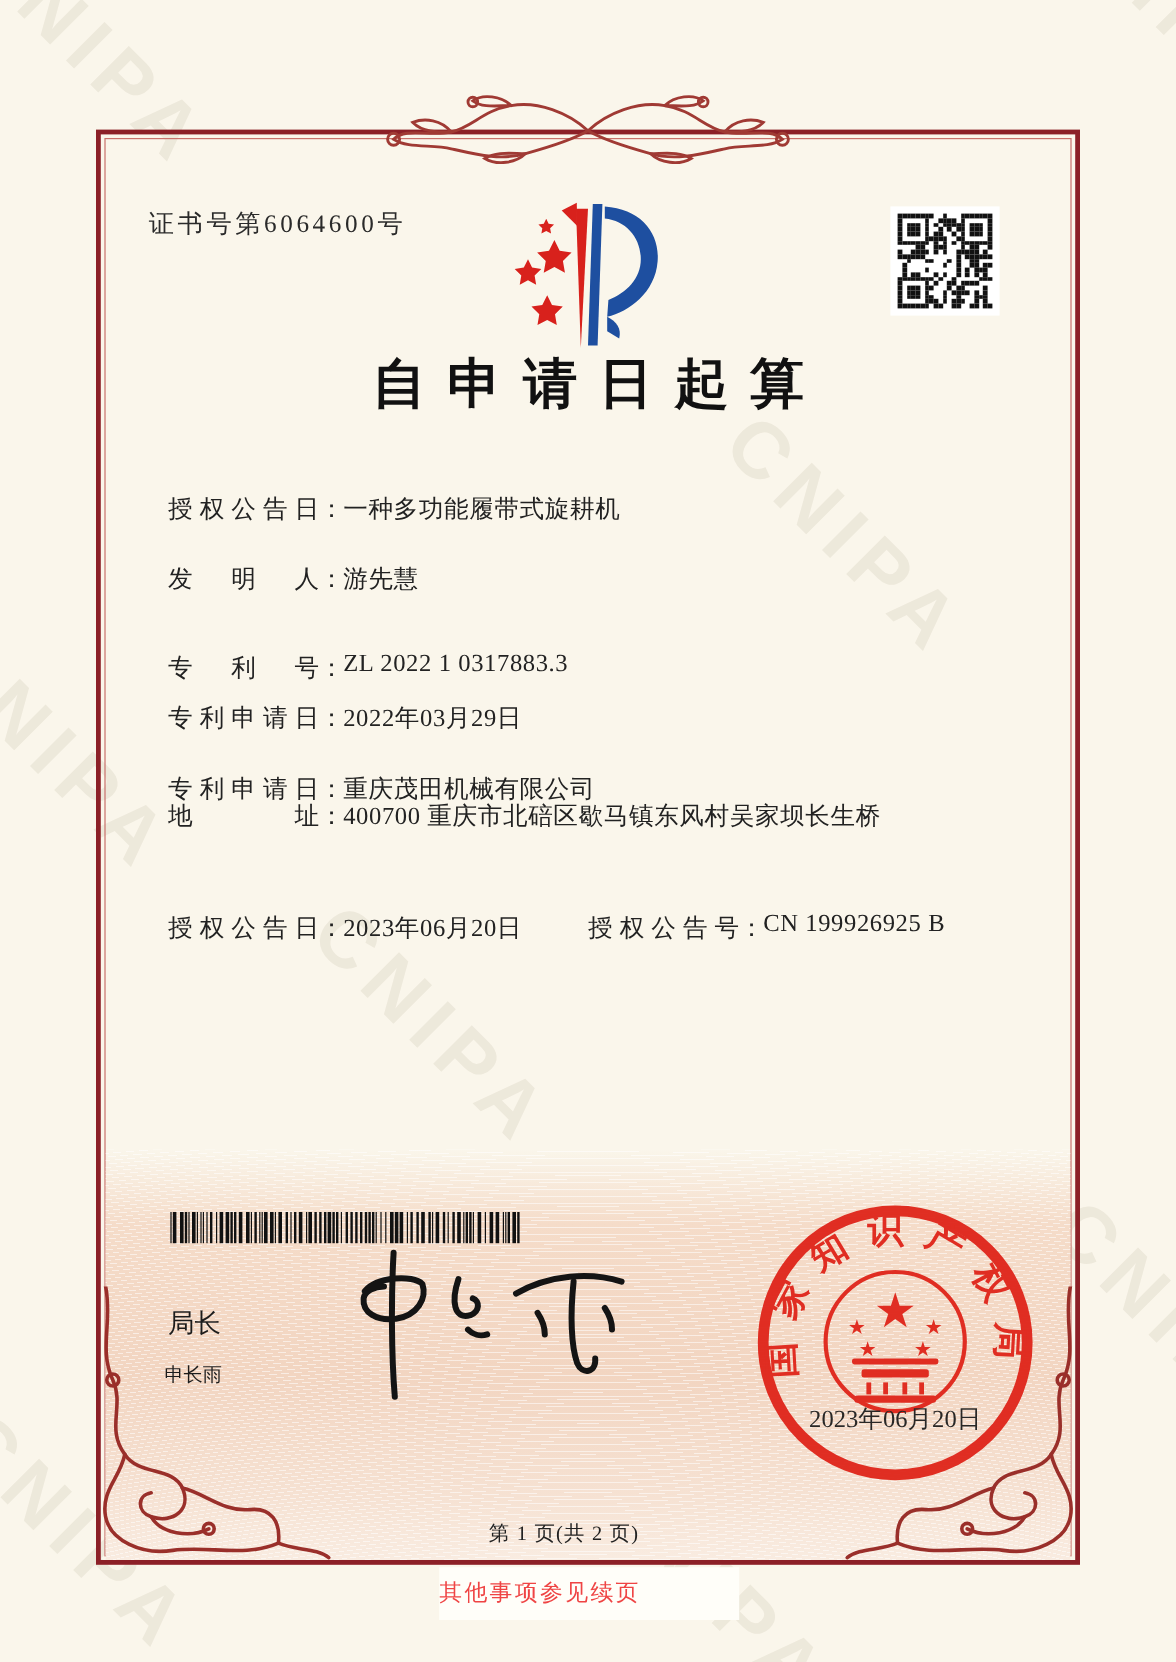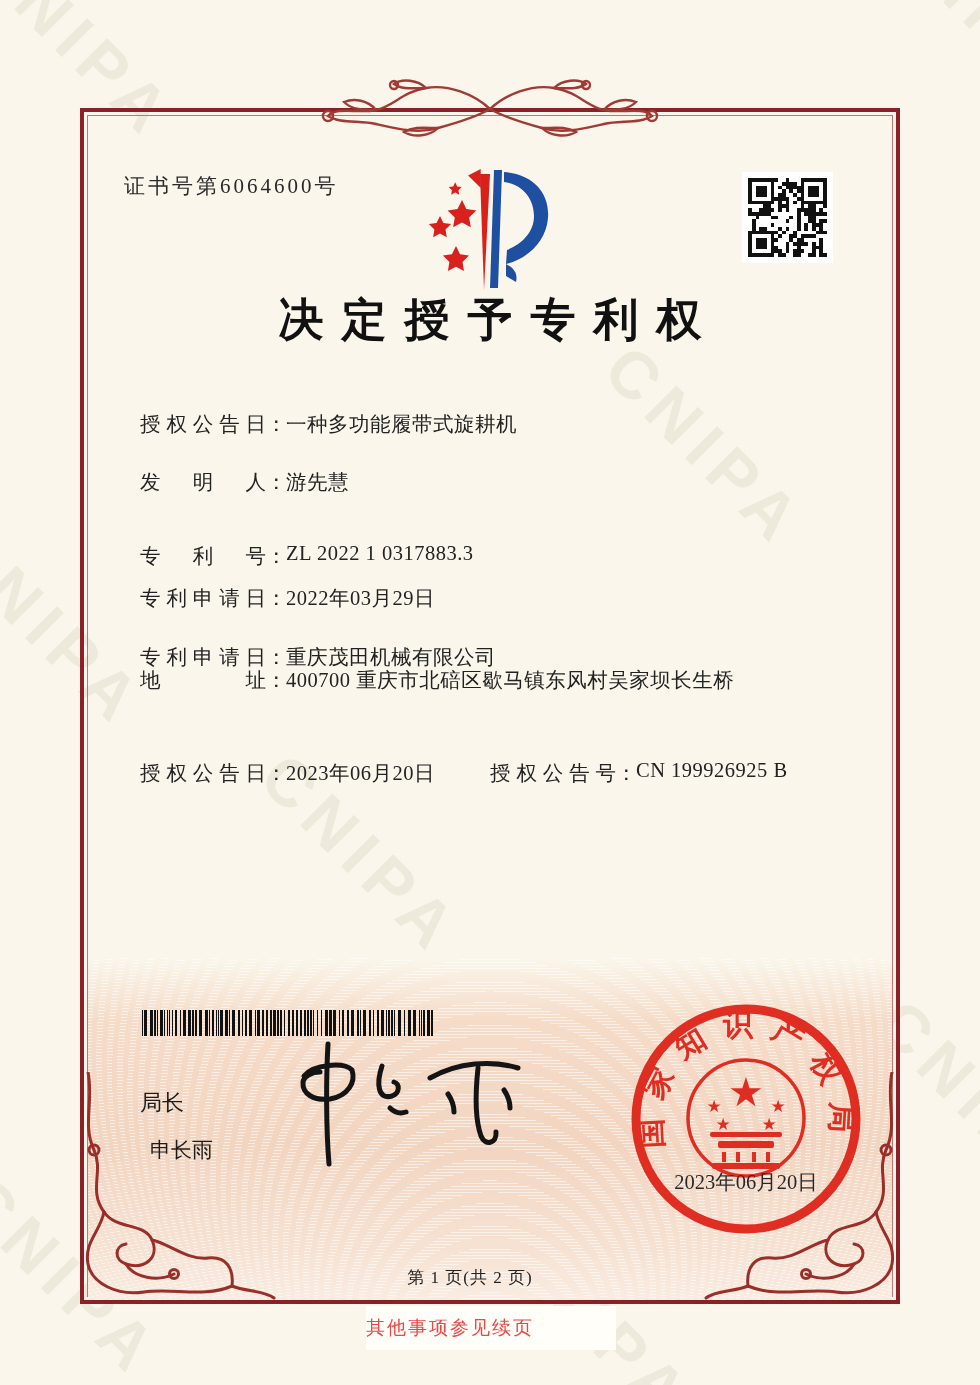--- a/index.html
+++ b/index.html
@@ -102,23 +102,23 @@
   }
   .barcode i { display:block; height:100%; }
   .barcode i.k { background:#111; }
 
   .sig-title {
     position:absolute; left:140px; top:1088px; z-index:6;
     font-family:"Liberation Sans","DejaVu Sans",sans-serif;
     font-size:22px; color:#1c1c1c;
   }
   .sig-name {
-    position:absolute; left:150px; top:1136px; z-index:6;
+    position:absolute; left:137px; top:1136px; z-index:6;
     font-family:"Liberation Sans","DejaVu Sans",sans-serif;
-    font-size:21px; color:#1c1c1c;
+    font-size:16px; color:#1c1c1c;
   }
   .signature { position:absolute; left:282px; top:1038px; z-index:6; }
 
   
   .seal { position:absolute; left:626px; top:1000px; z-index:7; opacity:0.94; }
 
   
   .page-no {
     position:absolute; left:60px; top:1266px; width:820px;
     text-align:center; font-size:17px; color:#222; z-index:6; letter-spacing:1px;
@@ -647,21 +647,21 @@
     <i class="b"></i>
     <i></i>
     <i></i>
     <i class="b"></i>
     <i class="b"></i>
     <i></i>
     <i class="b"></i>
     <i class="b"></i>
   </div>
 
-<div class="title">决定授予专利权</div>
+<div class="title">自申请日起算</div>
 
 <div class="field-row" style="top:410px;">
   <span class="flabel">授权公告日</span><span class="fcolon">：</span><span class="fvalue">一种多功能履带式旋耕机</span>
 </div>
 <div class="field-row" style="top:468px;">
   <span class="flabel">发明人</span><span class="fcolon">：</span><span class="fvalue">游先慧</span>
 </div>
 <div class="field-row" style="top:542px;">
   <span class="flabel">专利号</span><span class="fcolon">：</span><span class="fvalue">ZL 2022 1 0317883.3</span>
 </div>

